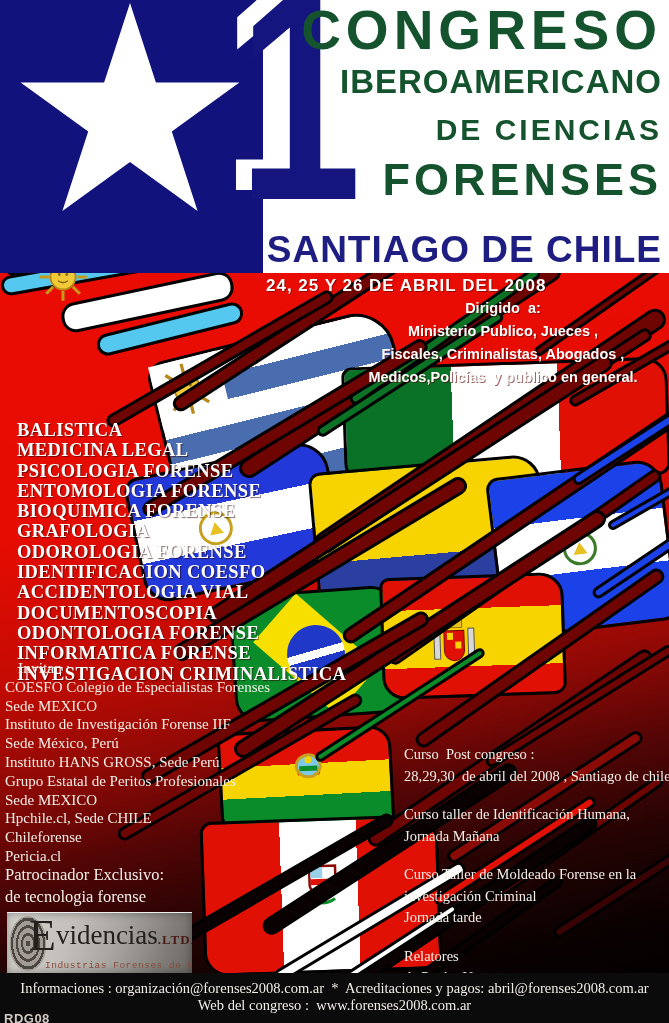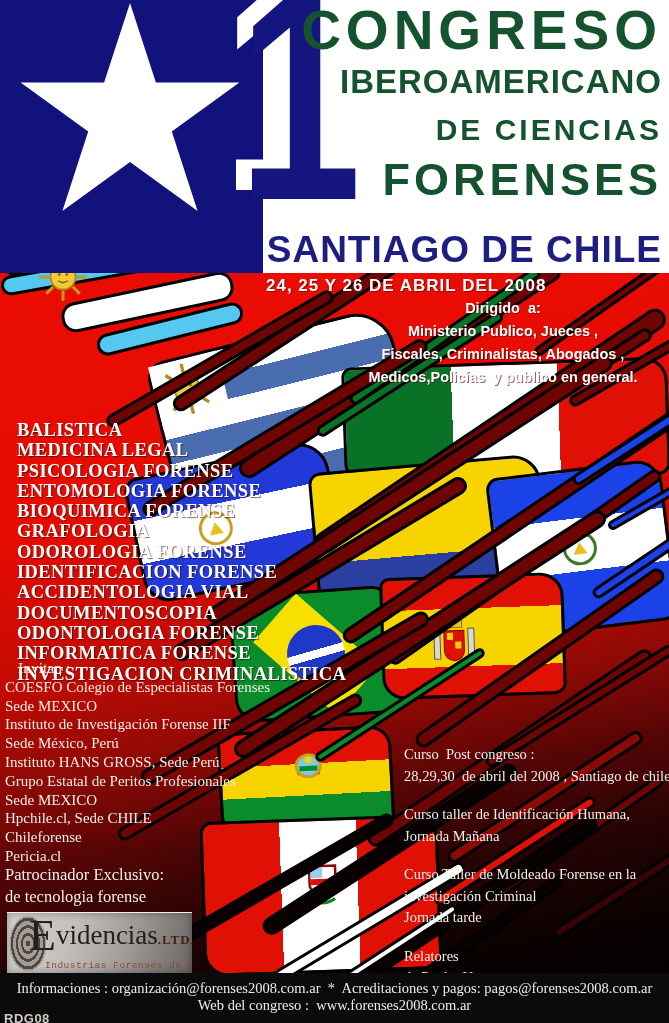--- a/index.html
+++ b/index.html
@@ -275,21 +275,21 @@
 
   <ul class="topics">
 
   <li>BALISTICA</li>
       <li>MEDICINA LEGAL</li>
       <li>PSICOLOGIA FORENSE</li>
       <li>ENTOMOLOGIA FORENSE</li>
       <li>BIOQUIMICA FORENSE</li>
       <li>GRAFOLOGIA</li>
       <li>ODOROLOGIA FORENSE</li>
-      <li>IDENTIFICACION FORENSE</li>
+      <li>IDENTIFICACION COESFO</li>
       <li>ACCIDENTOLOGIA VIAL</li>
       <li>DOCUMENTOSCOPIA</li>
       <li>ODONTOLOGIA FORENSE</li>
       <li>INFORMATICA FORENSE</li>
       <li>INVESTIGACION CRIMINALISTICA</li>
     </ul>
 
   <div class="organizers">
     <div class="org-heading">Invitan :</div>
     <div>
@@ -332,18 +332,18 @@
         <div class="course-line">Jornada tarde</div>
       </div>
       <div class="course-block">
         <div class="course-line">Relatores</div>
         <div class="course-line">de Perú y Uruguay</div>
         <div class="course-line">30 horas  de estudios</div>
       </div>
     </div>
 
   <div class="footer">
-    <div class="footer-line l1">Informaciones : organización@forenses2008.com.ar  *  Acreditaciones y pagos: pagos@forenses2008.com.ar</div>
+    <div class="footer-line l1">Informaciones : organización@forenses2008.com.ar  *  Acreditaciones y pagos: abril@forenses2008.com.ar</div>
     <div class="footer-line">Web del congreso :  www.forenses2008.com.ar</div>
     <div class="credit">RDG08</div>
   </div>
 
 </div>
 
 </body></html>

